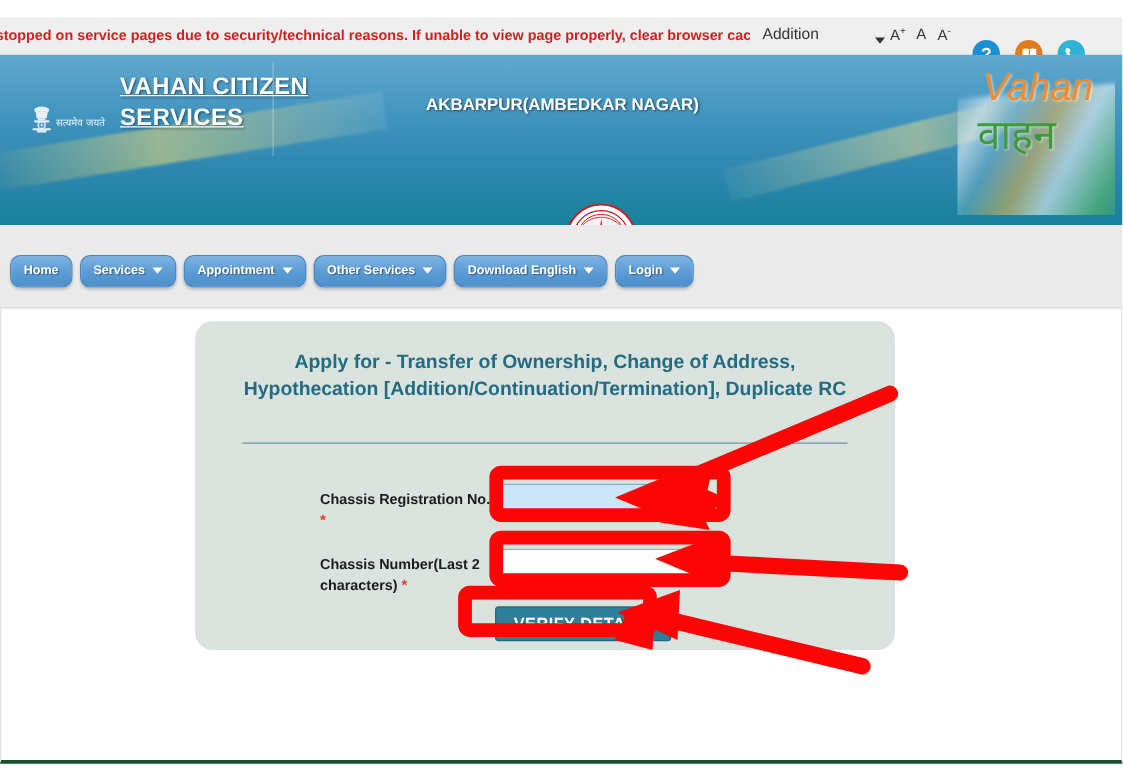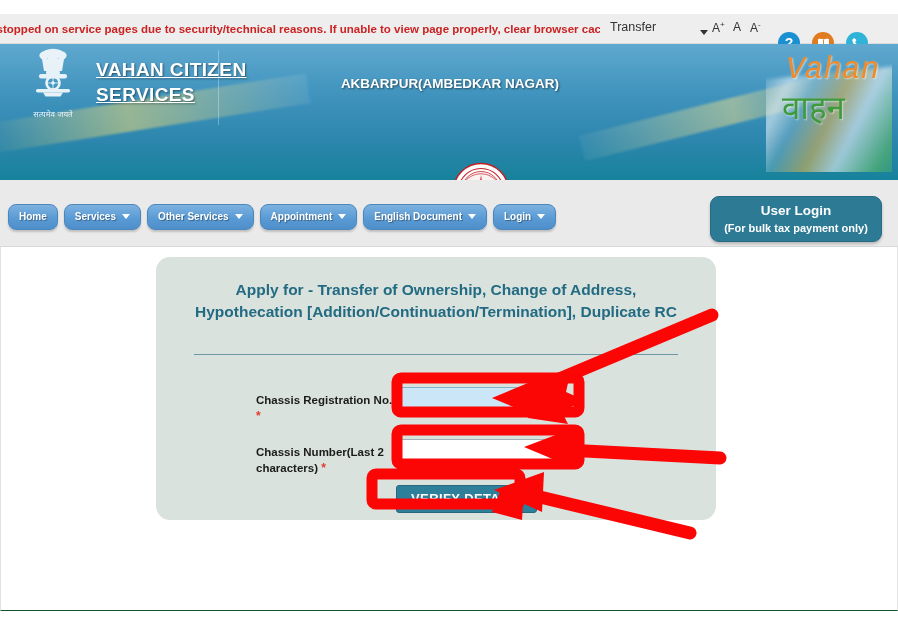--- a/index.html
+++ b/index.html
@@ -92,23 +92,23 @@
     filter: blur(1px);
   }
   .banner .swoosh2 {
     position: absolute; right: 60px; top: 60px;
     width: 260px; height: 26px;
     background: linear-gradient(90deg, rgba(255,255,255,.05) 0%, rgba(236,222,140,.50) 60%, rgba(255,255,255,.0) 100%);
     transform: rotate(-14deg);
     filter: blur(1px);
   }
   .emblem {
-    position: absolute; left: 22px; top: 1px;
+    position: absolute; left: 22px; top: 14px;
     width: 62px; height: 78px;
-    display: flex; flex-direction: column; align-items: center;
+    display: flex; flex-direction: row; align-items: center;
   }
   .emblem svg { display: block; }
   .emblem-motto {
     color: #eaf4fa; font-size: 8px;
     margin-top: 1px;
     font-family: "DejaVu Sans", sans-serif;
     white-space: nowrap;
   }
   .brand {
     position: absolute; left: 96px; top: 13px;
@@ -156,21 +156,21 @@
         rgba(255,255,255,.55) 58%,
         rgba(96,190,90,.55) 78%,
         rgba(255,255,255,.0) 100%);
     transform: skewX(-22deg) rotate(-6deg);
     filter: blur(2px);
   }
   .vahan-en {
     position: absolute; left: 20px; top: 4px;
     color: #ef8b2c;
     font-size: 31px;
-    font-family: Liberation Mono, monospace;
+    font-family: Liberation Sans, sans-serif;
     font-style: italic;
     text-shadow: 1px 1px 2px rgba(255,255,255,.6);
   }
   .vahan-hi {
     position: absolute; left: 16px; top: 36px;
     color: #3f9a3c;
     font-size: 33px;
     font-family: "DejaVu Sans", sans-serif;
     text-shadow: 1px 1px 2px rgba(255,255,255,.55);
   }
@@ -222,21 +222,21 @@
   .userlogin .ul-t1 { font-size: 13.5px; font-weight: bold; line-height: 19px; }
   .userlogin .ul-t2 { font-size: 11px; font-weight: bold; line-height: 16px; }
 
   
   .pagebody {
     position: absolute; left: 0; top: 247px;
     width: 898px; height: 364px;
     background: #ffffff;
     border-left: 1px solid #e2e2e2;
     border-right: 1px solid #e2e2e2;
-    border-bottom: 1px solid #14532d;
+    border-bottom: 3px solid #14532d;
   }
   .card {
     position: absolute; left: 155px; top: 10px;
     width: 560px; height: 263px;
     background: #dae2dd;
     border-radius: 14px;
   }
   .card-title {
     position: absolute; left: 24px; top: 22px;
     width: 512px;
@@ -304,21 +304,21 @@
 <body>
 
 <div id="screen">
 
   <div class="topbar">
 
     <div class="marquee-wrap">
       <div class="marquee-text">Some services may be stopped on service pages due to security/technical reasons. If unable to view page properly, clear browser cache.</div>
     </div>
 
-    <div class="lang-select">Transfer</div>
+    <div class="lang-select">Addition</div>
 
     <div class="caret-down"></div>
 
     <div class="fontctrl fc-plus">
       <span>A</span><sup>+</sup>
     </div>
     <div class="fontctrl fc-norm">
       <span>A</span>
     </div>
     <div class="fontctrl fc-minus">
@@ -410,45 +410,41 @@
       <div class="navbtn">
         <span>Home</span>
       </div>
 
       <div class="navbtn">
         <span>Services</span>
         <span class="nb-caret"></span>
       </div>
 
       <div class="navbtn">
+        <span>Appointment</span>
+        <span class="nb-caret"></span>
+      </div>
+
+      <div class="navbtn">
         <span>Other Services</span>
         <span class="nb-caret"></span>
       </div>
 
       <div class="navbtn">
-        <span>Appointment</span>
-        <span class="nb-caret"></span>
-      </div>
-
-      <div class="navbtn">
-        <span>English Document</span>
+        <span>Download English</span>
         <span class="nb-caret"></span>
       </div>
 
       <div class="navbtn">
         <span>Login</span>
         <span class="nb-caret"></span>
       </div>
     </div>
   </div>
 
-  <div class="userlogin">
-    <div class="ul-t1">User Login</div>
-    <div class="ul-t2">(For bulk tax payment only)</div>
-  </div>
 
   <div class="pagebody">
 
     <div class="card">
 
       <div class="card-title">Apply for - Transfer of Ownership, Change of Address, Hypothecation [Addition/Continuation/Termination], Duplicate RC</div>
       <div class="card-rule"></div>
 
       <div class="form-row row1">
         <div class="flabel">

